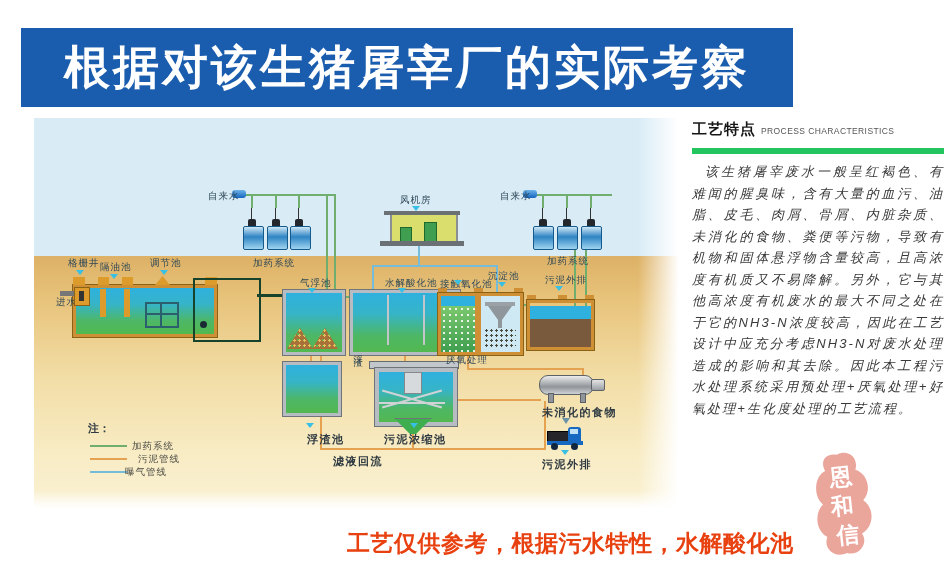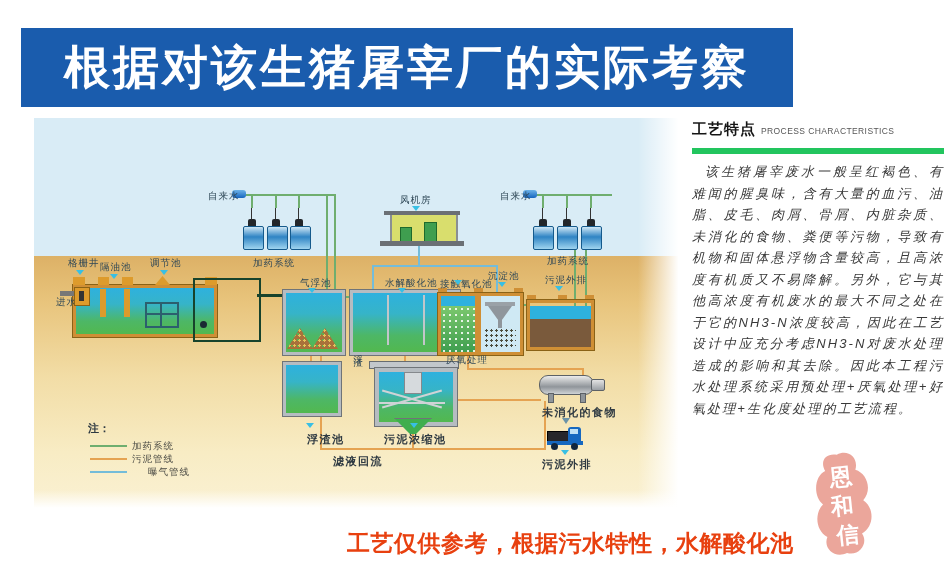--- a/index.html
+++ b/index.html
@@ -282,23 +282,23 @@
     <div class="wheel" style="left:4px;top:18px"></div>
     <div class="wheel" style="left:24px;top:18px"></div>
   </div>
   <div class="carr" style="left:527px;top:332px"></div>
   <div class="lbl-b" style="left:508px;top:339px">污泥外排</div>
 
   <div class="lbl-b" style="left:54px;top:303px;letter-spacing:0">注：</div>
   <div class="legrow" style="left:56px;top:327px;background:#6fae6f"></div>
   <div class="lbl" style="left:98px;top:322px;color:#4a4a44">加药系统</div>
   <div class="legrow" style="left:56px;top:340px;background:#e5a352"></div>
-  <div class="lbl" style="left:98px;top:335px;color:#4a4a44">污泥管线</div>
+  <div class="lbl" style="left:104px;top:335px;color:#4a4a44">污泥管线</div>
   <div class="legrow" style="left:56px;top:353px;background:#74bcd9"></div>
-  <div class="lbl" style="left:114px;top:348px;color:#4a4a44">曝气管线</div>
+  <div class="lbl" style="left:91px;top:348px;color:#4a4a44">曝气管线</div>
 
   <div class="abs" id="fade-r"></div>
   <div class="abs" id="fade-b"></div>
 </div>
 
 <div class="abs" id="panel">
   <div class="hd">
     <span class="cn">工艺特点</span>
     <span class="en">PROCESS CHARACTERISTICS</span>
   </div>

